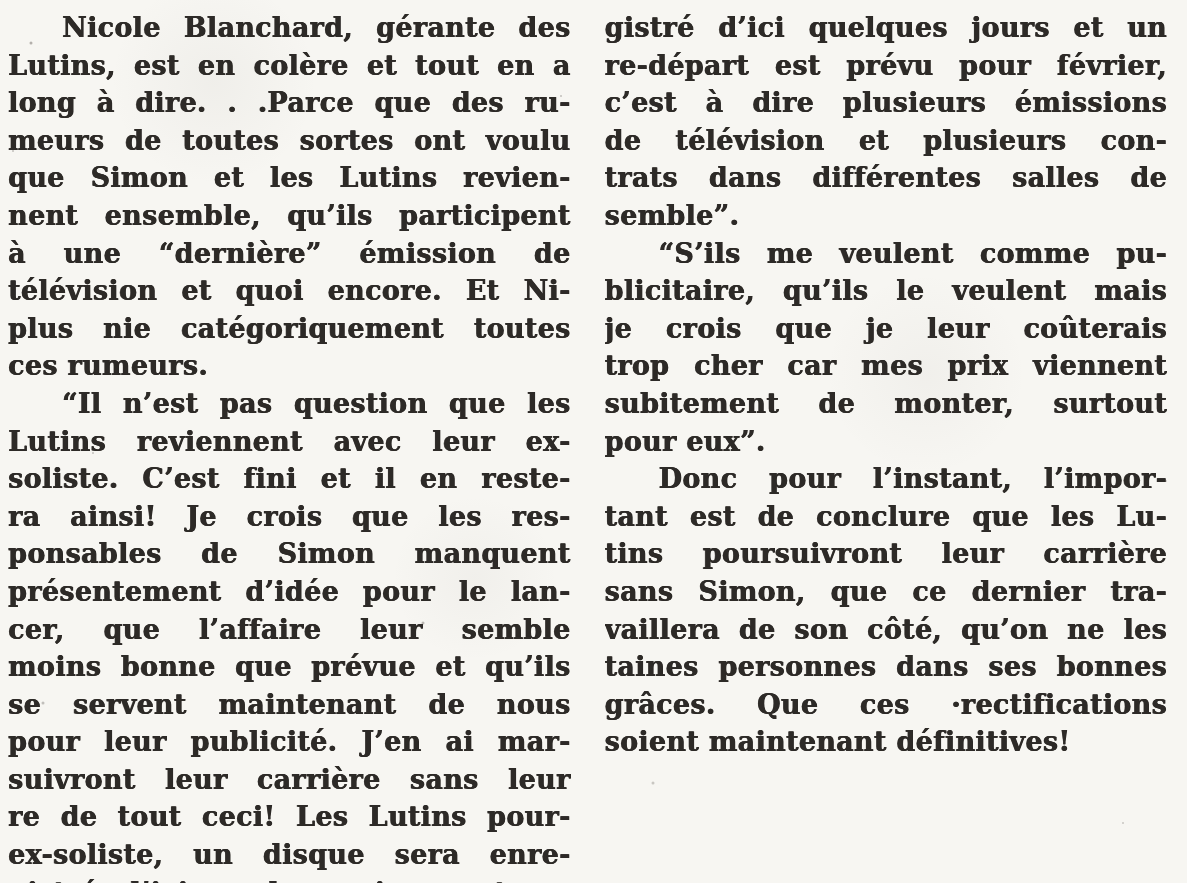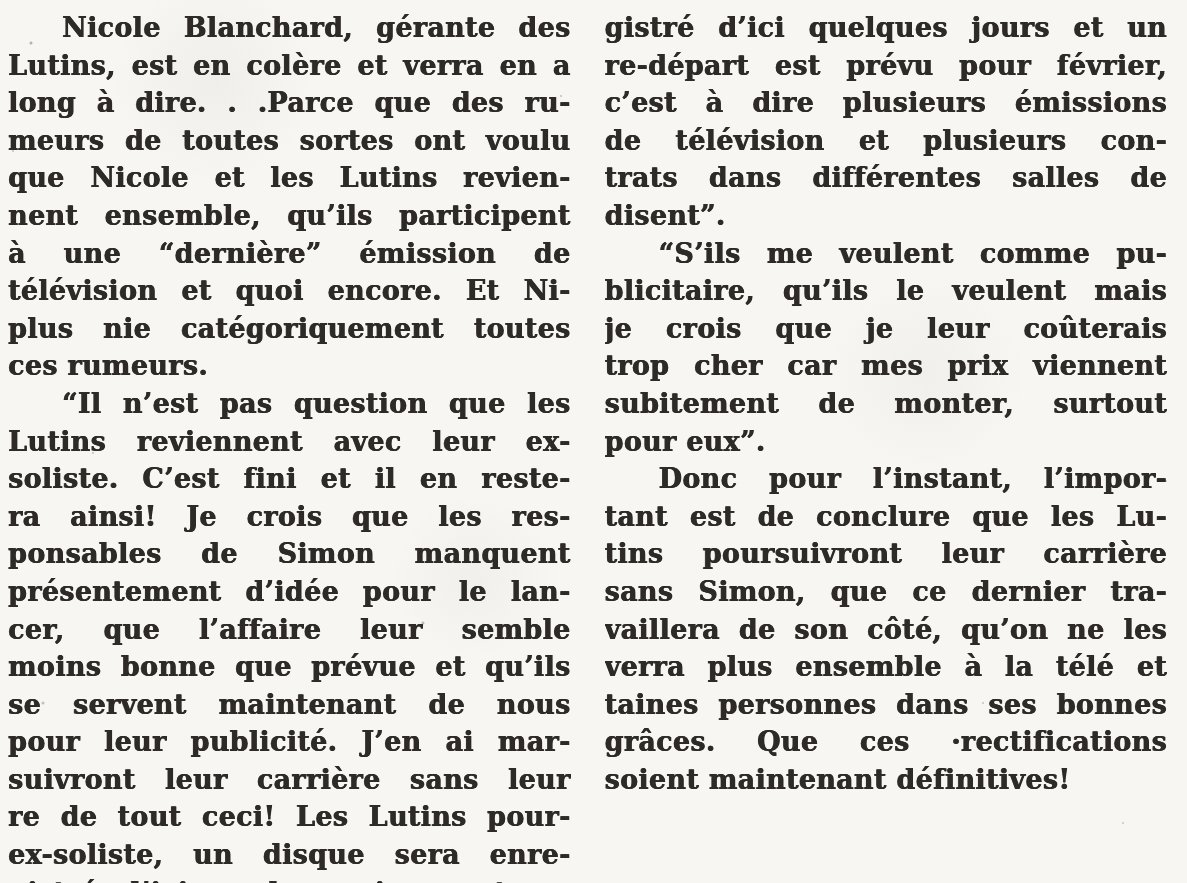--- a/index.html
+++ b/index.html
@@ -82,24 +82,24 @@
   }
 </style>
 </head>
 <body>
 
 <div class="page">
   <div class="specks"></div>
   <div class="cols" id="cols">
       <div class="col">
         <div class="line indent">Nicole Blanchard, gérante des</div>
-        <div class="line">Lutins, est en colère et verra en a</div>
+        <div class="line">Lutins, est en colère et tout en a</div>
         <div class="line">long à dire. . .Parce que des ru-</div>
         <div class="line">meurs de toutes sortes ont voulu</div>
-        <div class="line">que Nicole et les Lutins revien-</div>
+        <div class="line">que Simon et les Lutins revien-</div>
         <div class="line">nent ensemble, qu’ils participent</div>
         <div class="line">à une “dernière” émission de</div>
         <div class="line">télévision et quoi encore. Et Ni-</div>
         <div class="line">plus nie catégoriquement toutes</div>
         <div class="line eop">ces rumeurs.</div>
         <div class="line indent">“Il n’est pas question que les</div>
         <div class="line">Lutins reviennent avec leur ex-</div>
         <div class="line">soliste. C’est fini et il en reste-</div>
         <div class="line">ra ainsi! Je crois que les res-</div>
         <div class="line">ponsables de Simon manquent</div>
@@ -112,31 +112,30 @@
         <div class="line">re de tout ceci! Les Lutins pour-</div>
         <div class="line">ex-soliste, un disque sera enre-</div>
         <div class="line cut">gistré d’ici quelques jours et un</div>
       </div>
       <div class="col">
         <div class="line">gistré d’ici quelques jours et un</div>
         <div class="line">re-départ est prévu pour février,</div>
         <div class="line">c’est à dire plusieurs émissions</div>
         <div class="line">de télévision et plusieurs con-</div>
         <div class="line">trats dans différentes salles de</div>
-        <div class="line eop">disent”.</div>
+        <div class="line eop">semble”.</div>
         <div class="line indent">“S’ils me veulent comme pu-</div>
         <div class="line">blicitaire, qu’ils le veulent mais</div>
         <div class="line">je crois que je leur coûterais</div>
         <div class="line">trop cher car mes prix viennent</div>
         <div class="line">subitement de monter, surtout</div>
         <div class="line eop">pour eux”.</div>
         <div class="line indent">Donc pour l’instant, l’impor-</div>
         <div class="line">tant est de conclure que les Lu-</div>
         <div class="line">tins poursuivront leur carrière</div>
         <div class="line">sans Simon, que ce dernier tra-</div>
         <div class="line">vaillera de son côté, qu’on ne les</div>
-        <div class="line">verra plus ensemble à la télé et</div>
         <div class="line">taines personnes dans ses bonnes</div>
         <div class="line">grâces. Que ces ·rectifications</div>
         <div class="line eop">soient maintenant définitives!</div>
       </div>
     </div>
 </div>
 
 </body></html>

